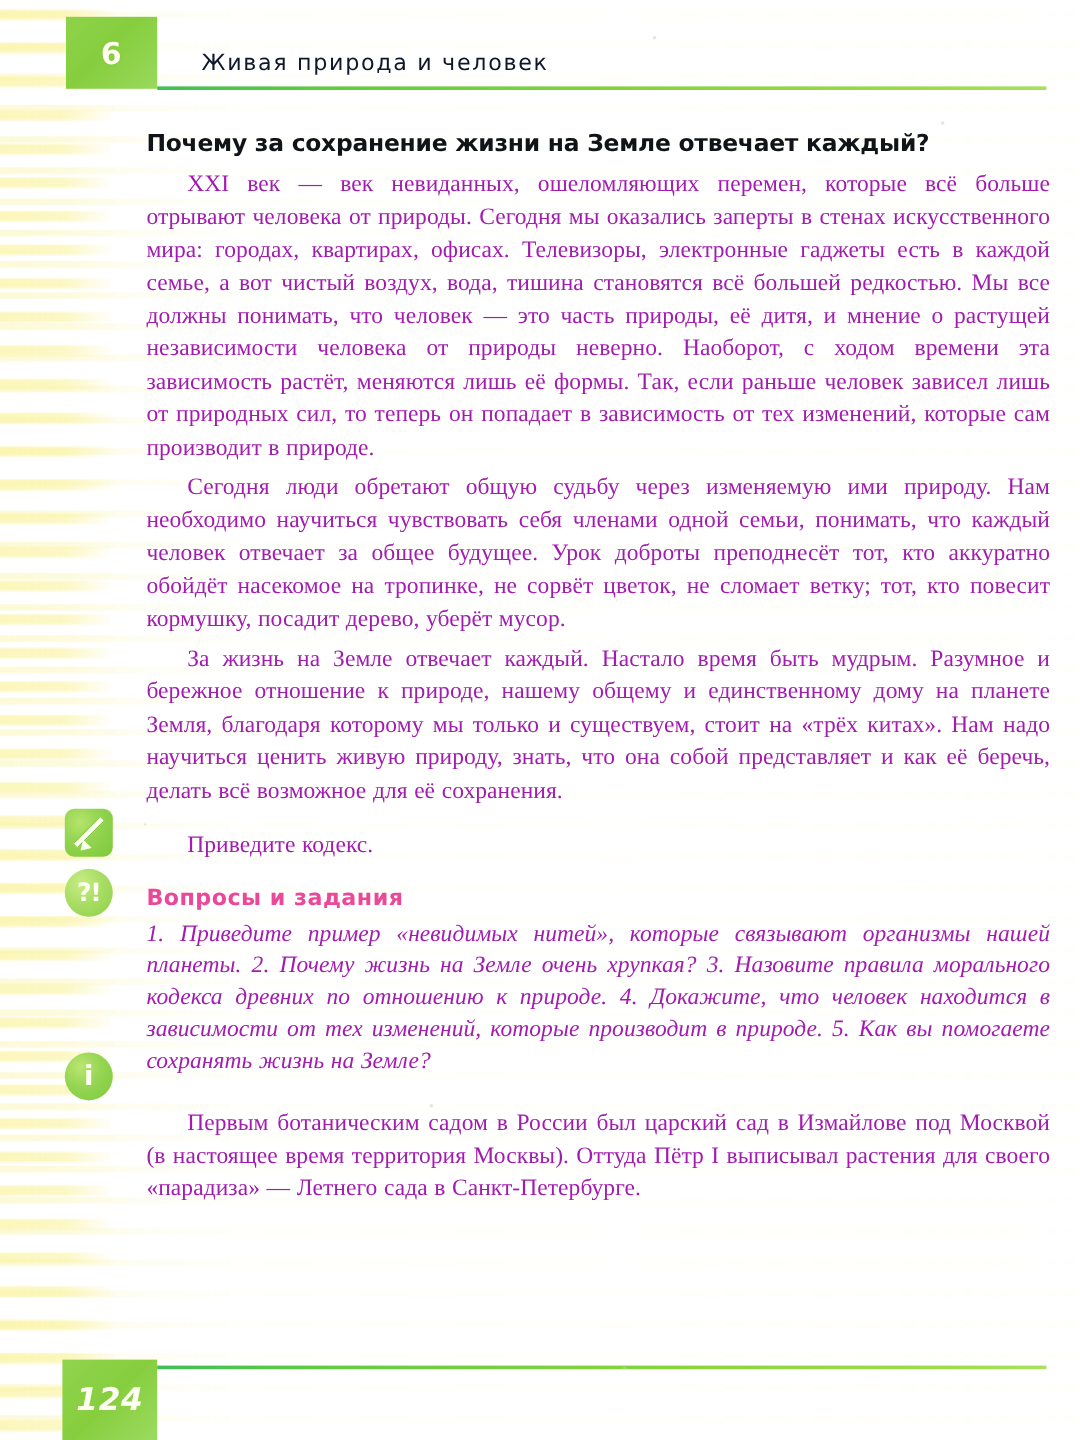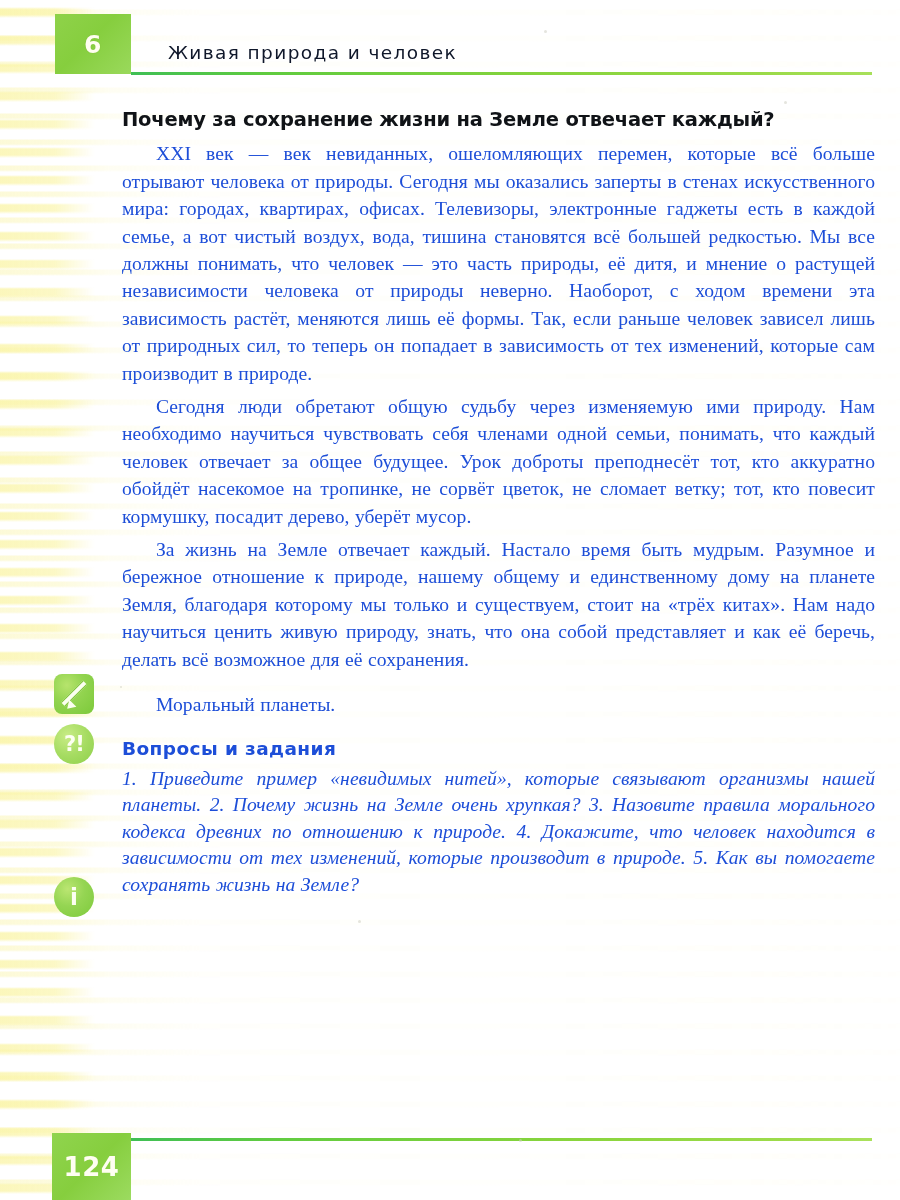--- a/index.html
+++ b/index.html
@@ -121,20 +121,21 @@
     background: linear-gradient(90deg, #3fbf55 0%, #5fcb3f 18%, #86d33c 55%, #9ada48 85%, #a8e05a 100%);
   }
 
   
   .footer {
     position: absolute;
     left: 0;
     top: 1127px;
     width: 748px;
     height: 73px;
+    font-style: italic;
   }
   .page-number-badge {
     position: absolute;
     left: 52px;
     top: 6px;
     width: 79px;
     height: 67px;
     background: linear-gradient(135deg, #90d44e 0%, #86ce3e 50%, #9cdb60 100%);
     display: flex;
     align-items: center;
@@ -174,32 +175,32 @@
     line-height: 1.2;
     white-space: nowrap;
   }
 
   h3.sub-heading {
     margin: 0 0 6px 0;
     font-family: "DejaVu Sans", sans-serif;
     font-size: 18.5px;
     font-weight: bold;
     letter-spacing: 0.4px;
-    color: #1d4ed8;
+    color: #ec4899;
     line-height: 1.25;
   }
 
   p.body {
     margin: 0;
     font-family: "Liberation Serif", "DejaVu Serif", serif;
     font-size: 19.6px;
     line-height: 27.4px;
     text-align: justify;
     text-indent: 34px;
-    color: #1d4ed8;
+    color: #a21caf;
     letter-spacing: 0.05px;
     -webkit-hyphens: auto;
     hyphens: auto;
     word-spacing: 0.5px;
   }
   p.body.no-indent { text-indent: 0; }
   p.body.tight { line-height: 26.6px; font-style: italic; }
   .spacer-6  { height: 6px; }
   .spacer-10 { height: 10px; }
   .spacer-18 { height: 18px; }
@@ -332,33 +333,34 @@
     <div class="spacer-6"></div>
 
     <p class="body">Сегодня люди обретают общую судьбу через изменяемую ими природу. Нам необходимо научиться чувствовать себя членами одной семьи, понимать, что каждый человек отвечает за общее будущее. Урок доброты преподнесёт тот, кто аккуратно обойдёт насекомое на тропинке, не сорвёт цветок, не сломает ветку; тот, кто повесит кормушку, посадит дерево, уберёт мусор.</p>
 
     <div class="spacer-6"></div>
 
     <p class="body">За жизнь на Земле отвечает каждый. Настало время быть мудрым. Разумное и бережное отношение к природе, нашему общему и единственному дому на планете Земля, благодаря которому мы только и существуем, стоит на «трёх китах». Нам надо научиться ценить живую природу, знать, что она собой представляет и как её беречь, делать всё возможное для её сохранения.</p>
 
     <div class="spacer-18"></div>
 
-    <p class="body">Моральный планеты.</p>
+    <p class="body">Приведите кодекс.</p>
 
     <div class="spacer-18"></div>
 
     <h3 class="sub-heading">Вопросы и задания</h3>
 
     <p class="body no-indent tight">1. Приведите пример «невидимых нитей», которые связывают организмы нашей планеты. 2. Почему жизнь на Земле очень хрупкая? 3. Назовите правила морального кодекса древних по отношению к природе. 4. Докажите, что человек находится в зависимости от тех изменений, которые производит в природе. 5. Как вы помогаете сохранять жизнь на Земле?</p>
 
     <div class="spacer-18"></div>
 
 
     <div class="spacer-6"></div>
 
+    <p class="body">Первым ботаническим садом в России был царский сад в Измайлове под Москвой (в настоящее время территория Москвы). Оттуда Пётр I выписывал растения для своего «парадиза» — Летнего сада в Санкт-Петербурге.</p>
 
     <div class="spacer-10"></div>
 
 
   </div>
 
   <div class="footer">
     <div class="page-number-badge">
       <span>124</span>
     </div>

